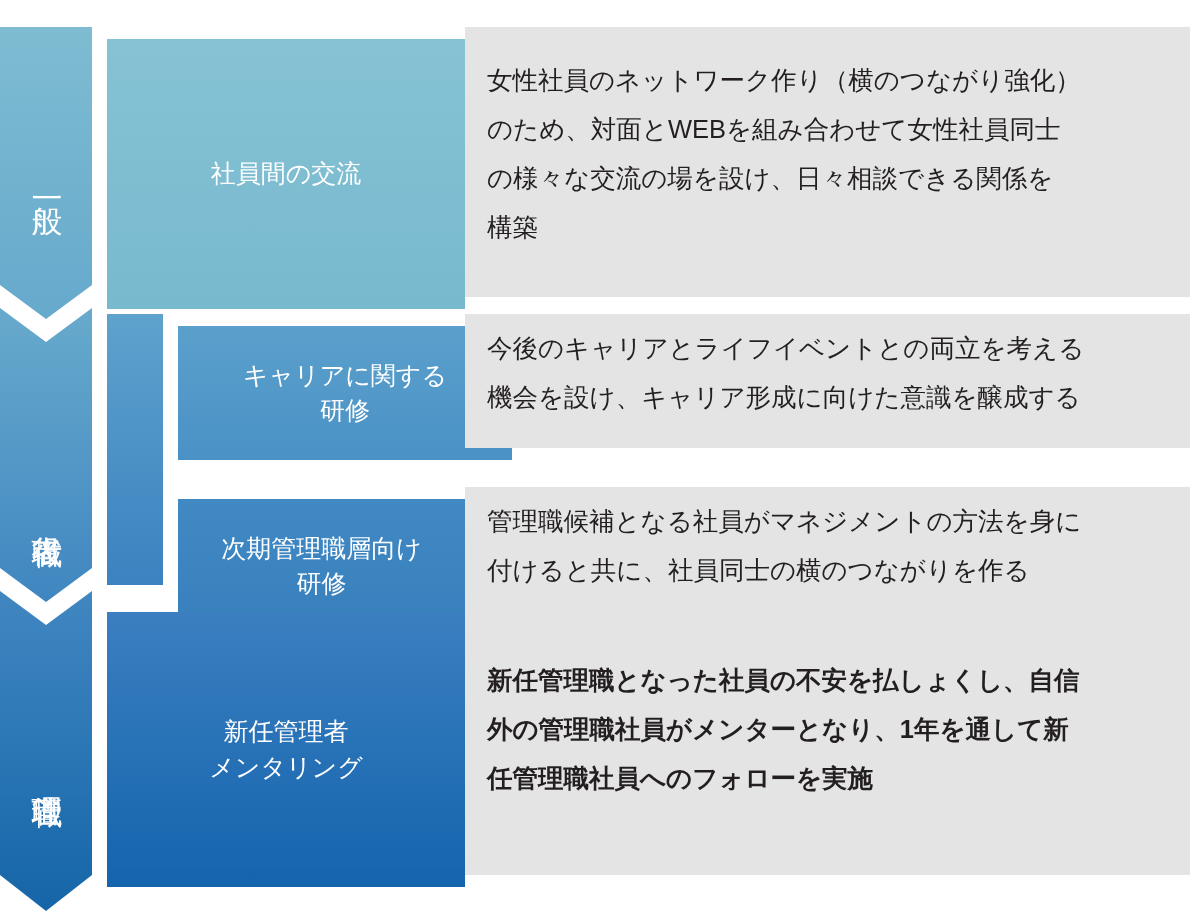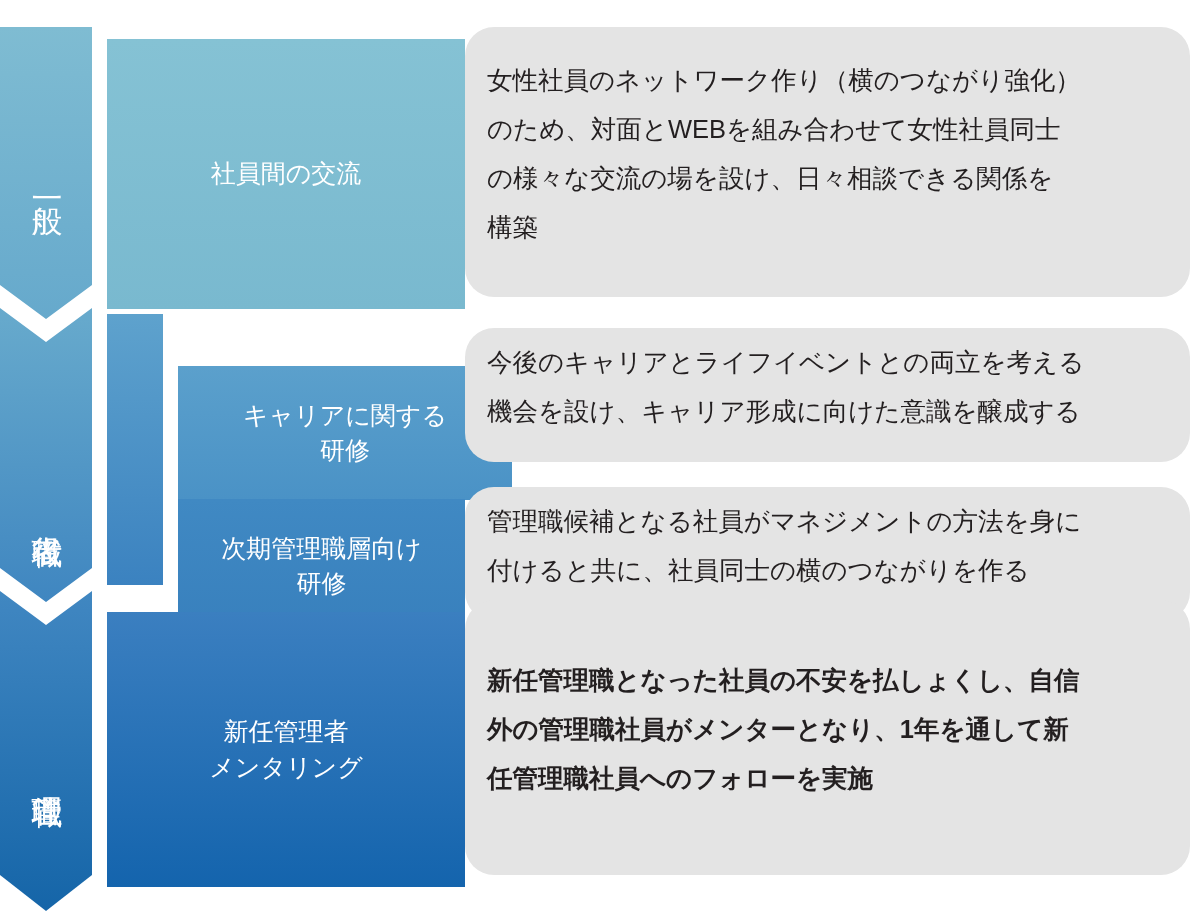--- a/index.html
+++ b/index.html
@@ -92,43 +92,41 @@
     height: 100%;
     box-sizing: border-box;
     background: #E4E4E4;
     color: #231f20;
     font-size: 25.5px;
     line-height: 1.92;
     display: flex;
     flex-direction: column;
     justify-content: center;
     padding: 0 22px 16px 22px;
-    border-radius: 29px;
   }
   .program-desc p {
     margin: 0;
     text-align: left;
   }
 
   
   #row-0 { left: 107px; top: 27px; width: 1083px; height: 270px; }
   #row-0 .program-label {
     width: 358px;
     background: linear-gradient(to bottom, #85C2D4 0%, #79B9CF 100%);
   }
   #row-0 .program-desc { left: 358px; width: 725px; }
 
   
   #row-1 { left: 178px; top: 314px; width: 1012px; height: 134px; }
   #row-1 .program-label {
     width: 334px;
     background: linear-gradient(to bottom, #5BA0CC 0%, #4A92C6 100%);
-    margin-top: 40px;
-  }
-  #row-1 .program-desc { left: 287px; width: 725px; margin-top: 14px; }
+  }
+  #row-1 .program-desc { left: 287px; width: 725px; }
 
   
   #row-2 { left: 178px; top: 451px; width: 1012px; height: 134px; margin-top: 36px; }
   #row-2 .program-label {
     width: 287px;
     background: linear-gradient(to bottom, #4089C3 0%, #3880BD 100%);
   }
   #row-2 .program-desc { left: 287px; width: 725px; }
 
   

